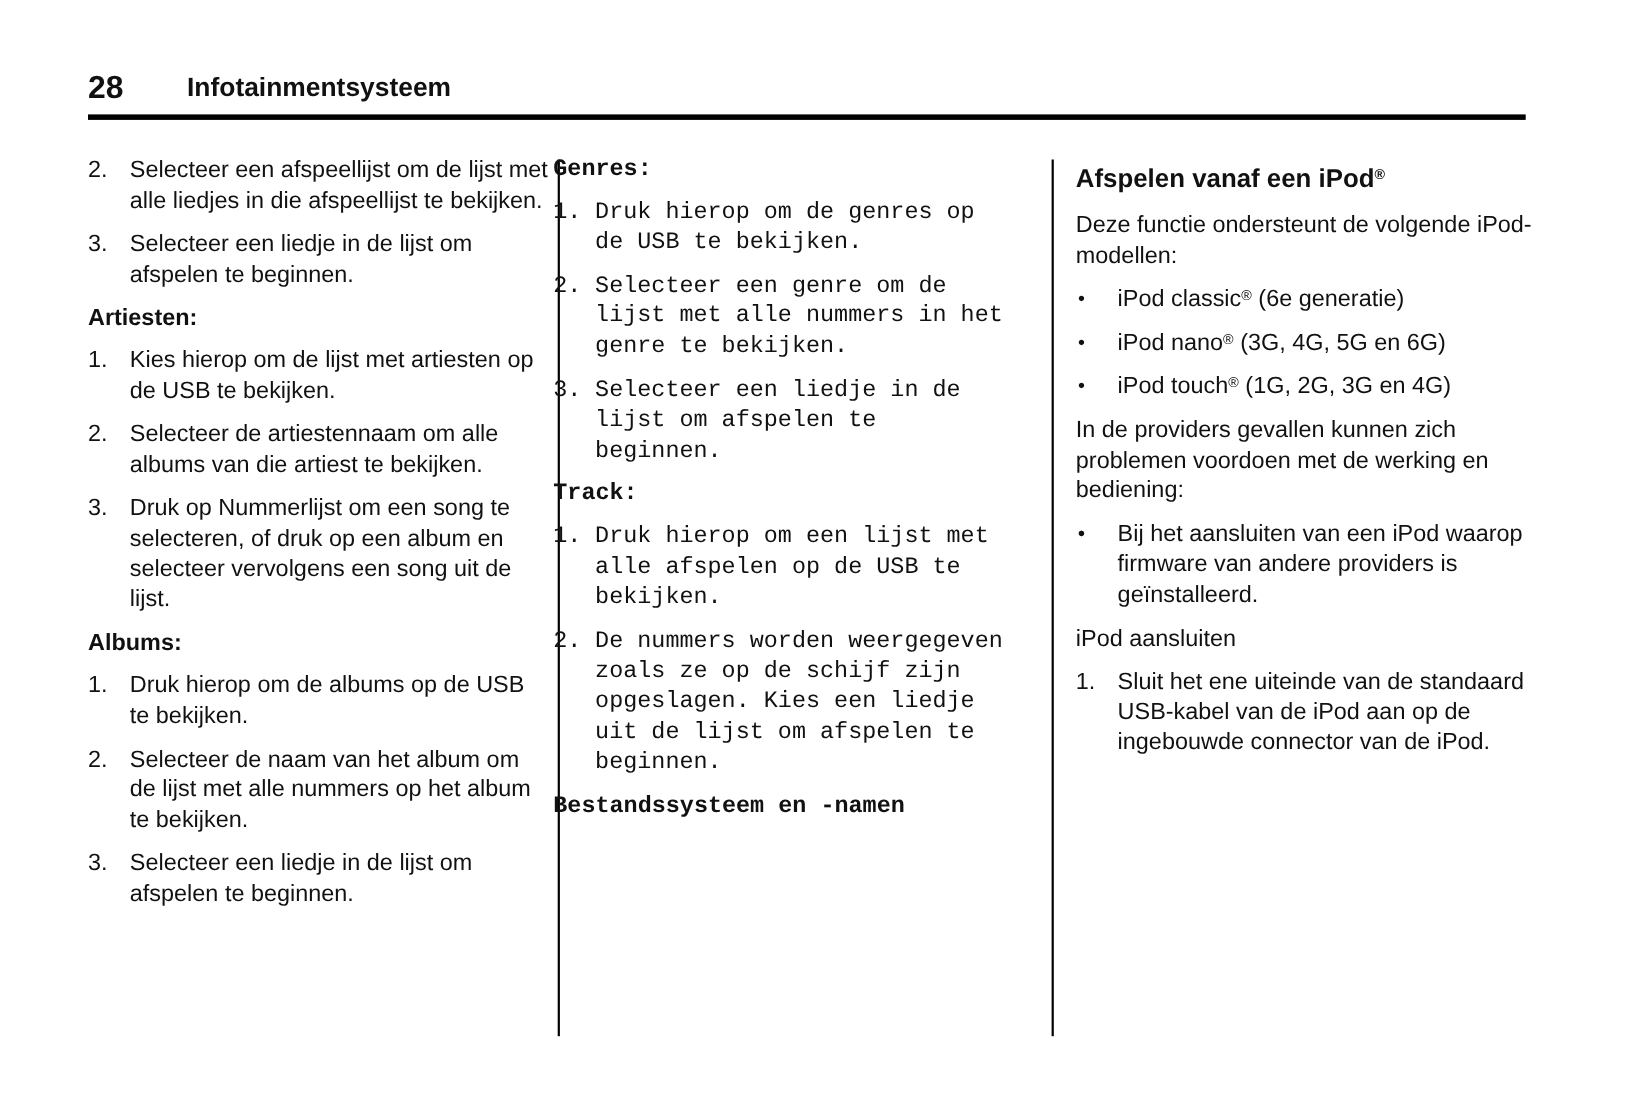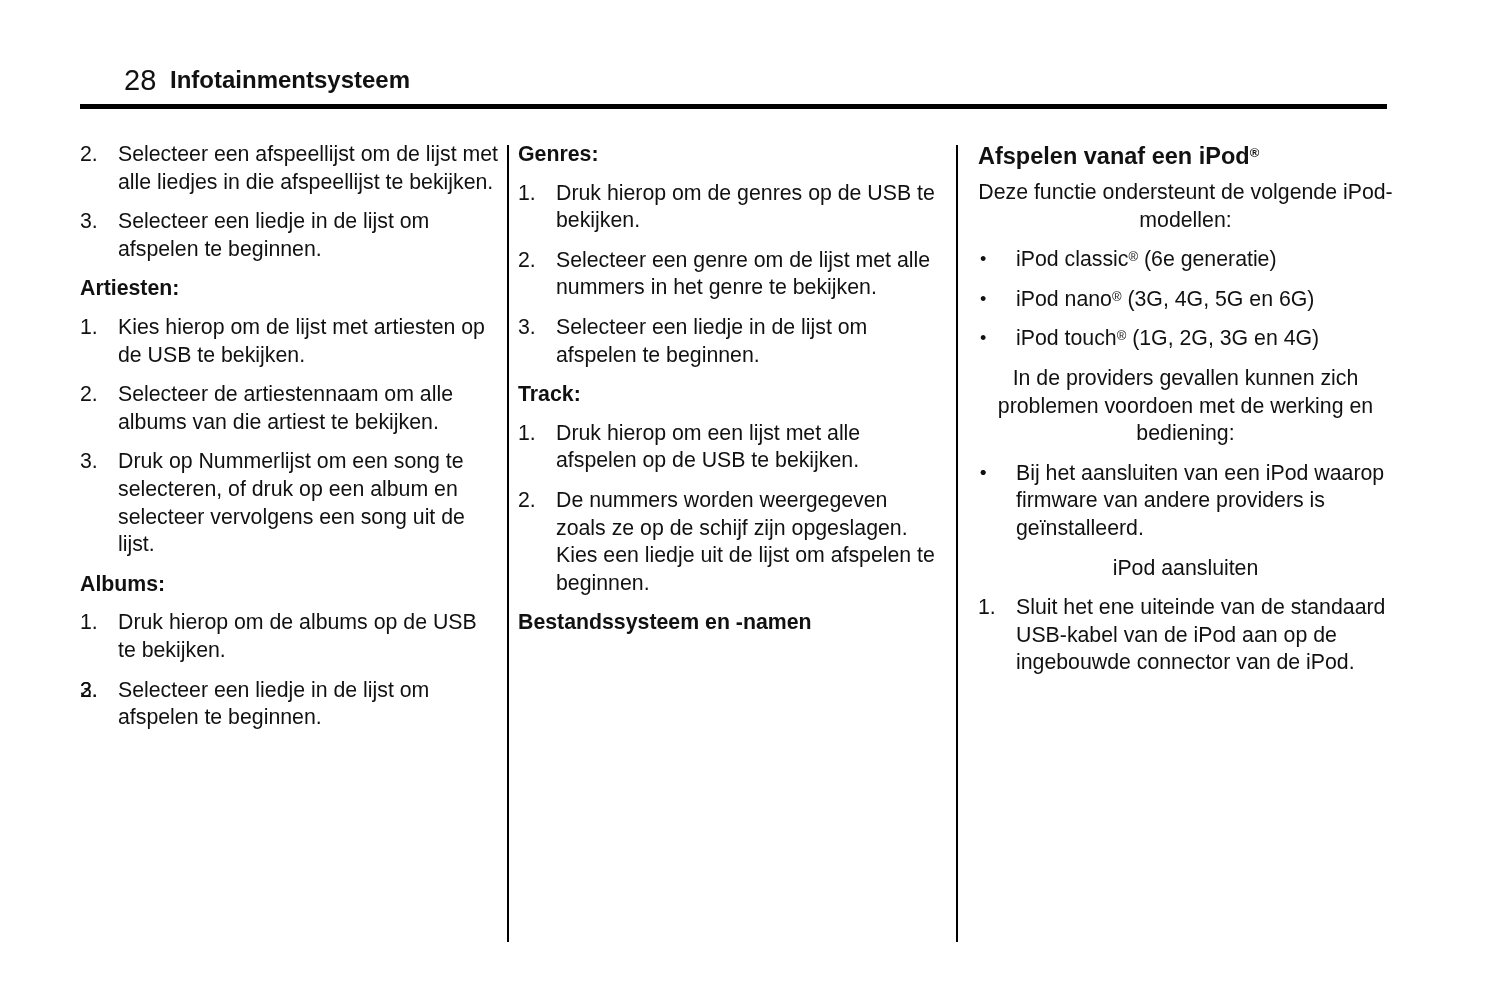--- a/index.html
+++ b/index.html
@@ -5,41 +5,41 @@
   html, body { margin: 0; padding: 0; background: #ffffff; }
   body {
     width: 1497px; height: 1000px; position: relative; overflow: hidden;
     font-family: "Liberation Sans", sans-serif; color: #111111;
   }
   .header {
     position: absolute; left: 80px; top: 60px; width: 1307px; height: 44px;
     border-bottom: 5px solid #000000;
   }
   .page-number {
-    position: absolute; left: 0; top: 0; font-size: 29px; font-weight: normal; line-height: 40px; margin-left: 44px;
+    position: absolute; left: 0; top: 0; font-size: 29px; font-weight: bold; line-height: 40px;
   }
   .chapter-title {
     position: absolute; left: 90px; top: 0; font-size: 24px; font-weight: bold; line-height: 40px;
   }
   .col {
     position: absolute; top: 141px; font-size: 21.3px; line-height: 27.6px;
   }
   .col1 { left: 80px; width: 420px; }
-  .col2 { left: 518px; width: 420px; }
+  .col2 { left: 503px; width: 420px; font-family: Liberation Mono, monospace; }
   .col3 { left: 978px; width: 415px; }
   .divider {
     position: absolute; width: 2px; background: #000000; top: 145px; height: 797px;
   }
   .divider1 { left: 507px; }
   .divider2 { left: 956px; }
   .sub-heading { font-weight: bold; margin: 0 0 11px 0; }
-  .section-heading { font-weight: bold; font-size: 23.5px; line-height: 30px; margin: 0 0 8px 0; }
+  .section-heading { font-weight: bold; font-size: 23.5px; line-height: 42px; margin: 0 0 8px 0; }
   .section-heading sup, .reg sup { font-size: 13px; vertical-align: top; position: relative; top: -3px; font-weight: normal; }
   .section-heading sup { font-weight: bold; }
-  .para { margin: 0 0 12px 0; text-align: center; }
+  .para { margin: 0 0 12px 0; }
   .item { position: relative; padding-left: 38px; margin: 0 0 12px 0; }
   .item .num { position: absolute; left: 0; top: 0; }
   .bullet-item { position: relative; padding-left: 38px; margin: 0 0 12px 0; }
   .bullet-item .dot { position: absolute; left: 2px; top: 0; font-size: 18px; }
 </style>
 </head>
 <body>
 
 <div class="header">
   <span class="page-number">28</span>
@@ -73,20 +73,21 @@
     <span>Druk op Nummerlijst om een song te selecteren, of druk op een album en selecteer vervolgens een song uit de lijst.</span>
   </div>
 
   <div class="sub-heading">Albums:</div>
   <div class="item">
     <span class="num">1.</span>
     <span>Druk hierop om de albums op de USB te bekijken.</span>
   </div>
   <div class="item">
     <span class="num">2.</span>
+    <span>Selecteer de naam van het album om de lijst met alle nummers op het album te bekijken.</span>
   </div>
   <div class="item">
     <span class="num">3.</span>
     <span>Selecteer een liedje in de lijst om afspelen te beginnen.</span>
   </div>
 </div>
 
 <div class="col col2">
   <div class="sub-heading">Genres:</div>
   <div class="item">

